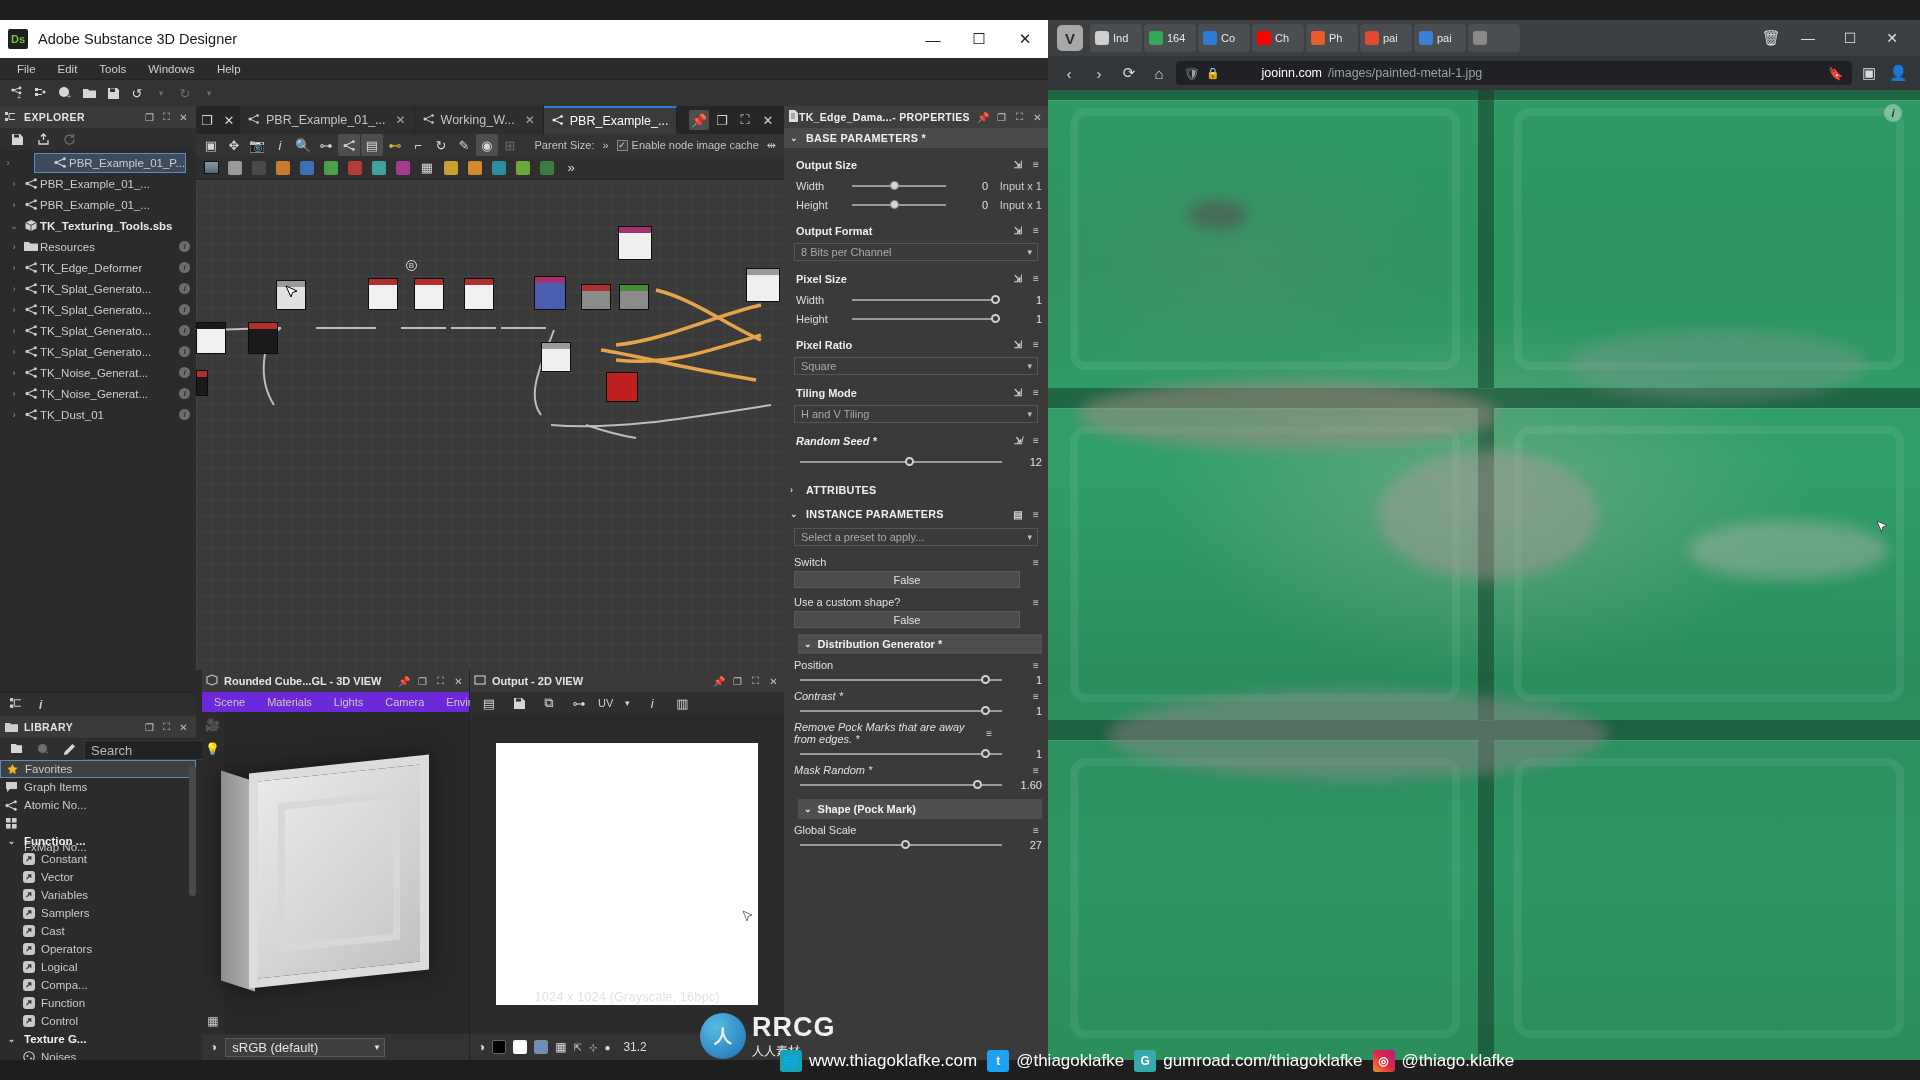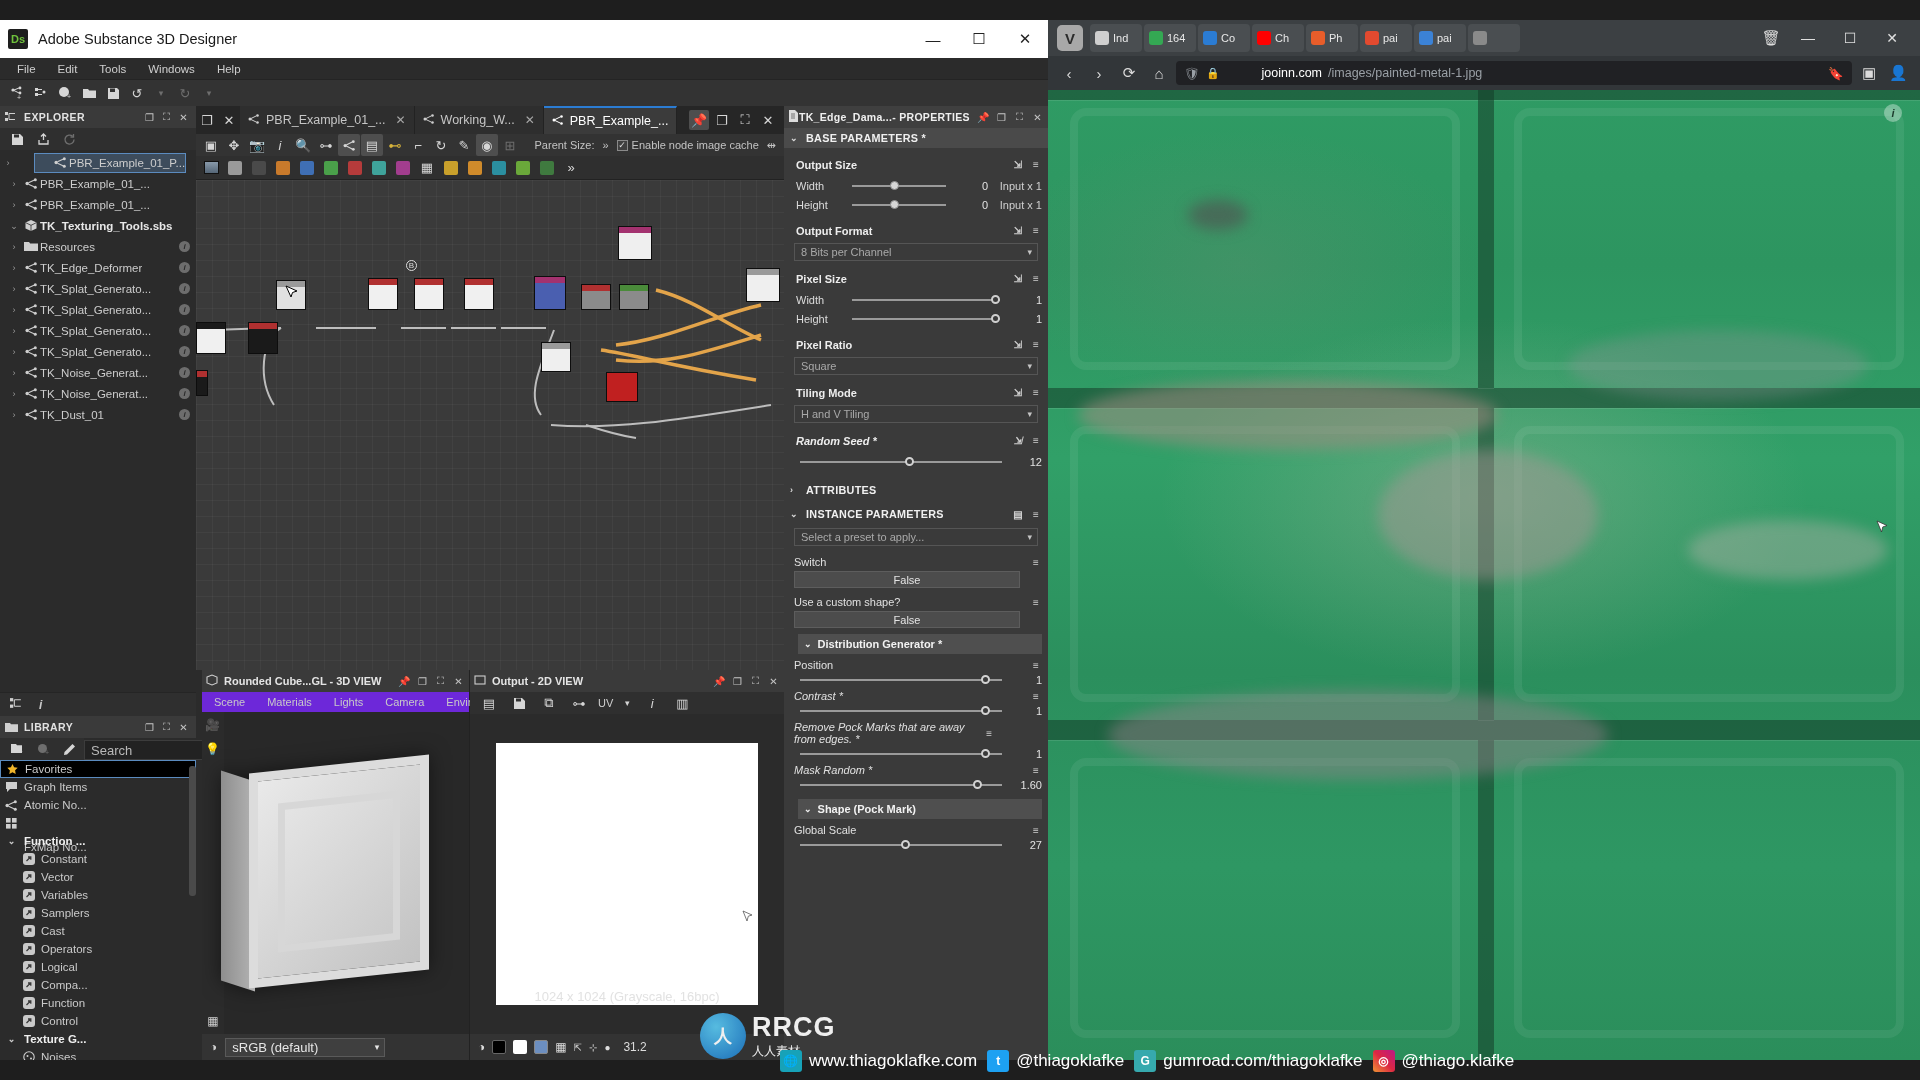--- a/index.html
+++ b/index.html
@@ -101,21 +101,21 @@
     gap: 16px; padding-left: 10px; flex: 0 0 24px; border-top: 1px solid #252525;
   }
   .mini-tabs span { color: #c9c9c9; font-size: 12px; }
 
   .lib-split { flex: 0 0 auto; display:flex; flex-direction: column; }
   .lib-list { height: 300px; overflow: hidden; background: #2b2b2b; position: relative; }
   .lib-row {
     height: 18px; display:flex; align-items:center; font-size: 11.5px;
     color: #cacaca; padding-left: 4px; gap: 5px;
   }
-  .lib-row.sel { background: #000000; border: 1px solid #5b8bbf; height: 18px;}
+  .lib-row.sel { background: #404040; border: 1px solid #5b8bbf; height: 18px;}
   .lib-row.bold { font-weight: bold; color: #efefef; }
   .lib-row .lic { width:15px; flex:0 0 15px; display:flex; align-items:center; justify-content:center; font-size: 11px;}
   .lib-row .sub-ind { width: 12px; flex: 0 0 12px; }
   .lib-scroll {
     position: absolute; right: 0; top: 6px; width: 7px; height: 130px;
     background: #4a4a4a; border-radius: 3px;
   }
 
   .lib-search-wrap {
     position:absolute; left: 84px; top: 0; right: 0; height: 24px;

